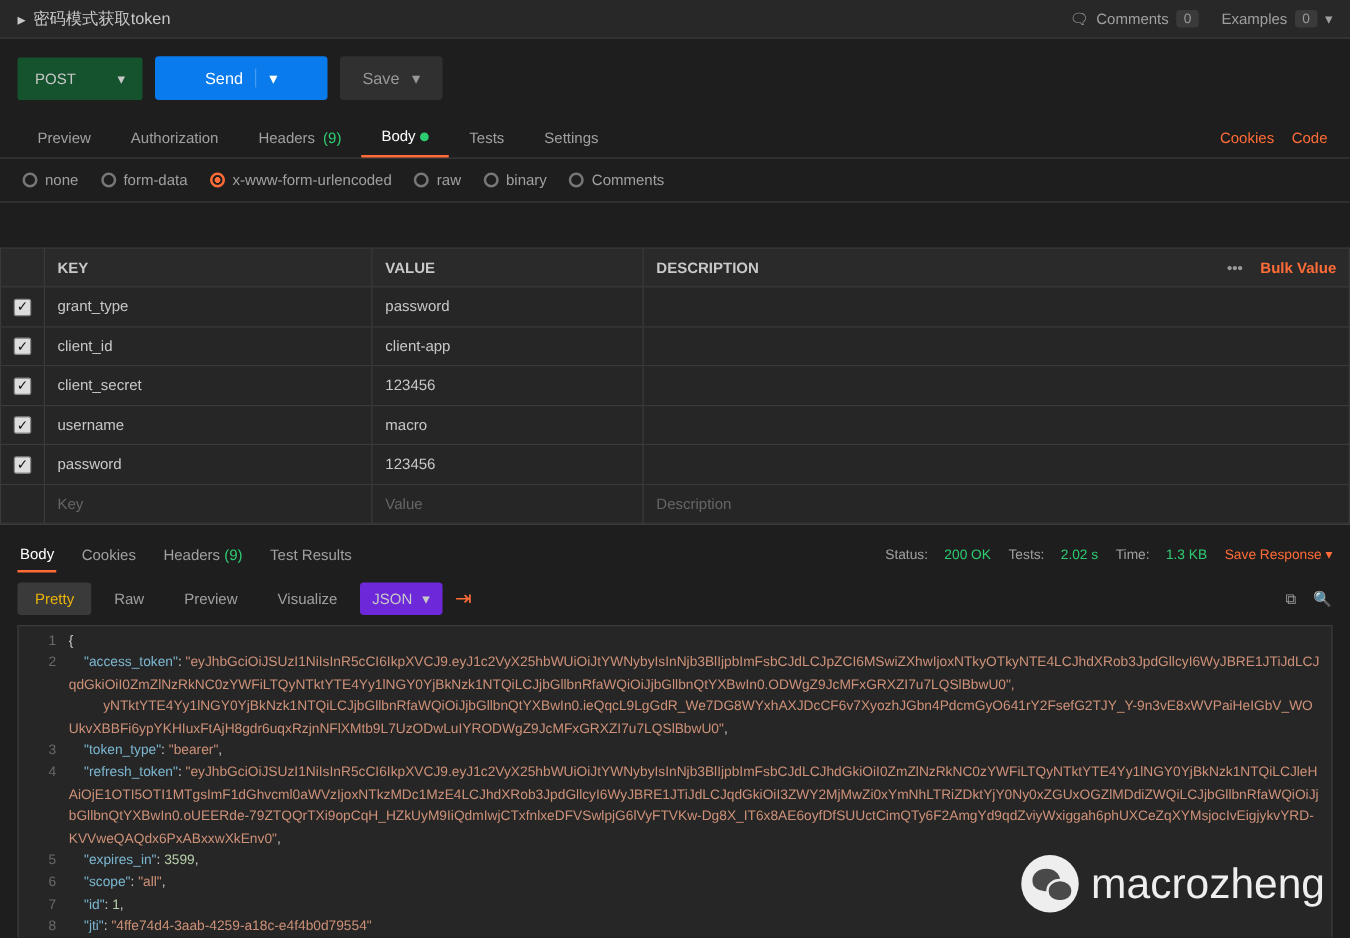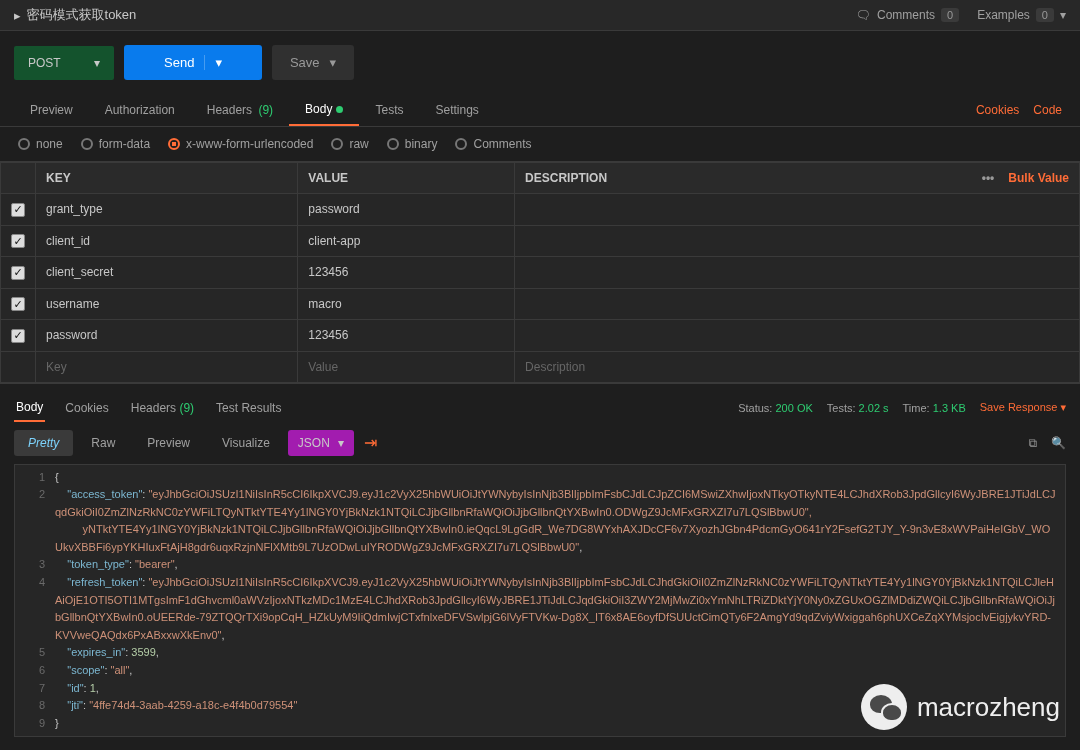--- a/index.html
+++ b/index.html
@@ -18,50 +18,50 @@
 .tabs{display:flex;gap:0;padding:0 14px;border-bottom:1px solid #3a3a3a;align-items:center;}
 .tab{padding:8px 16px;color:#a0a0a0;cursor:pointer;font-size:12px;}
 .tab.active{color:#fff;border-bottom:2px solid #ff6c37;}
 .tab .dot{display:inline-block;width:7px;height:7px;background:#2ecc71;border-radius:50%;margin-left:4px;}
 .tab .count{color:#2ecc71;margin-left:3px;}
 .tabs-right{margin-left:auto;display:flex;gap:14px;color:#ff6c37;padding-right:4px;}
 .body-types{display:flex;gap:18px;padding:10px 18px;border-bottom:1px solid #3a3a3a;align-items:center;}
 .radio{display:flex;align-items:center;gap:6px;color:#a0a0a0;cursor:pointer;}
 .radio-circle{width:12px;height:12px;border-radius:50%;border:2px solid #777;display:inline-block;}
 .radio.selected .radio-circle{border-color:#ff6c37;background:radial-gradient(circle,#ff6c37 40%,transparent 45%);}
-.kv-table{width:100%;border-collapse:collapse;}
+.kv-table{width:100%;border-collapse:collapse;margin-top:36px;}
 .kv-table th,.kv-table td{text-align:left;padding:8px 10px;border:1px solid #3a3a3a;font-size:12px;}
 .kv-table th{background:#2a2a2a;color:#c8c8c8;font-weight:600;}
 .kv-table td{background:#262626;color:#c8c8c8;}
 .kv-table .chk{width:34px;text-align:center;}
 .checkbox{width:14px;height:14px;border:1px solid #888;display:inline-flex;align-items:center;justify-content:center;background:#ddd;color:#111;font-size:11px;border-radius:2px;}
 .placeholder-row td{color:#666;}
 .bulk-row{display:flex;}
 .bulk-right{margin-left:auto;color:#ff6c37;display:flex;gap:14px;align-items:center;}
 .resp-bar{display:flex;padding:10px 14px 0;border-top:1px solid #3a3a3a;align-items:center;gap:18px;}
 .resp-tab{color:#a0a0a0;padding:6px 2px;cursor:pointer;}
 .resp-tab.active{color:#fff;border-bottom:2px solid #ff6c37;}
 .resp-right{margin-left:auto;display:flex;gap:14px;align-items:center;color:#a0a0a0;font-size:11px;}
-.resp-right .ok{color:#2ecc71;}
+.resp-right .ok{color:#2ecc71;margin-left:10px;}
 .resp-right .save{color:#ff6c37;}
 .view-bar{display:flex;gap:4px;padding:8px 14px;align-items:center;}
 .view-tab{padding:6px 14px;color:#a0a0a0;cursor:pointer;border-radius:3px;}
-.view-tab.active{background:#3a3a3a;color:#7dd3fc;font-style:italic;}
-.dropdown{background:#a21caf;color:#c8c8c8;padding:6px 10px;border-radius:3px;display:flex;align-items:center;gap:8px;}
+.view-tab.active{background:#3a3a3a;color:#eab308;}
+.dropdown{background:#6d28d9;color:#c8c8c8;padding:6px 10px;border-radius:3px;display:flex;align-items:center;gap:8px;}
 .wrap-icon{color:#ff6c37;font-size:16px;padding:0 6px;}
 .view-right{margin-left:auto;display:flex;gap:14px;color:#999;align-items:center;}
 .code-area{font-family:Menlo,Consolas,monospace;font-size:11px;line-height:1.6;padding:4px 0 4px 0;background:#262626;margin:0 14px;overflow:auto;border:1px solid #3a3a3a;}
 .code-line{display:flex;}
 .line-num{width:40px;text-align:right;padding-right:10px;color:#6a6a6a;flex-shrink:0;user-select:none;}
 .line-content{flex:1;white-space:pre-wrap;word-break:break-all;padding-right:8px;}
 .tok-key{color:#7cb7d1;}
 .tok-str{color:#ce9178;}
 .tok-num{color:#b5cea8;text-align:right;}
 .tok-punct{color:#c8c8c8;}
-.watermark{position:absolute;right:20px;bottom:20px;display:flex;align-items:center;gap:10px;color:#fff;font-size:26px;font-weight:300;opacity:0.92;}
+.watermark{position:absolute;right:20px;bottom:20px;display:flex;align-items:center;gap:10px;color:#fff;font-size:34px;font-weight:300;opacity:0.92;}
 .wechat-icon{width:46px;height:46px;background:#fff;border-radius:50%;position:relative;display:flex;align-items:center;justify-content:center;}
 .wechat-icon::before{content:"";position:absolute;width:22px;height:18px;background:#4d4d4d;border-radius:50% 50% 45% 45%;left:9px;top:11px;}
 .wechat-icon::after{content:"";position:absolute;width:18px;height:15px;background:#4d4d4d;border-radius:50% 50% 45% 45%;left:20px;top:19px;border:2px solid #fff;}
 </style>
 </head>
 <body>
 
 <div class="header">
   <div class="header-title">
     <span>▸</span>

